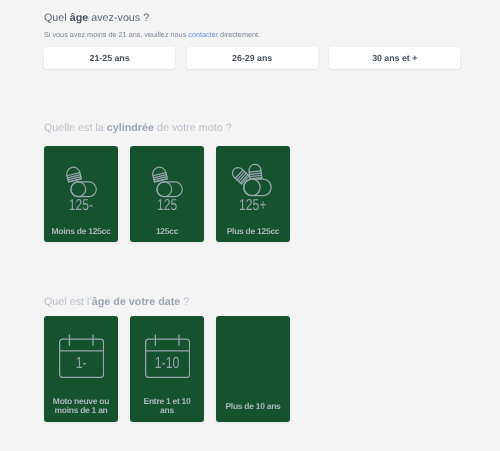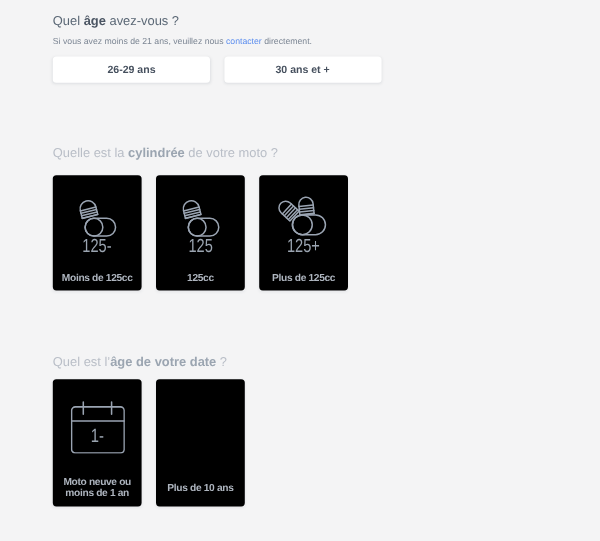--- a/index.html
+++ b/index.html
@@ -24,21 +24,21 @@
 
   .btn-row { display:flex; gap:11.4px; margin-top:8.5px; }
   .btn {
     width:131.2px; height:22.2px; background:#fff; border-radius:3px;
     box-shadow:0 1px 2.5px rgba(80,90,110,0.13);
     display:flex; align-items:center; justify-content:center;
     font-size:8.8px; font-weight:700; color:#46505e;
   }
   .card-row { display:flex; gap:12px; margin-top:12px; }
   .card {
-    width:74px; height:96.6px; background:#000000; border-radius:3px;
+    width:74px; height:96.6px; background:#14532d; border-radius:3px;
     box-shadow:0 1px 2.5px rgba(80,90,110,0.09);
     display:flex; flex-direction:column; align-items:center;
   }
 
   .card .ico { margin-top:18px; width:36px; height:28px; }
   .card .ico svg { display:block; }
   .card .ico.wide { width:44px; margin-left:-2px; }
   .card .ico.wide svg { margin-top:-2px; }
   .card .val { font-size:15.8px; font-weight:400; color:#9aa4b0; margin-top:6.5px; line-height:1; }
   .card .val span { display:inline-block; transform:scaleX(0.77); }
@@ -58,20 +58,21 @@
 <div class="page">
 
   <div class="section" id="s1" style="top:12px">
     <div class="q-title">
       <span>Quel </span><b>âge</b><span> avez-vous ?</span>
     </div>
     <div class="q-sub">
       <span>Si vous avez moins de 21 ans, veuillez nous </span><a href="#">contacter</a><span> directement.</span>
     </div>
     <div class="btn-row">
+      <div class="btn">21-25 ans</div>
       <div class="btn">26-29 ans</div>
       <div class="btn">30 ans et +</div>
     </div>
   </div>
 
   <div class="section dis sec2" id="s2" style="top:121.5px">
     <div class="q-title">
       <span>Quelle est la </span><b>cylindrée</b><span> de votre moto ?</span>
     </div>
     <div class="card-row">
@@ -155,20 +156,34 @@
               <path d="M21.2 1.4 V22.0"></path>
               <path d="M69.2 1.4 V22.0"></path>
             </svg>
             <span class="cal-val"><i>1-</i></span>
           </div>
         <div class="lbl">
             <span>Moto neuve ou moins de 1 an</span>
           </div>
       </div>
       <div class="card cal-card">
+        <div class="ico cal">
+            <svg width="45.2" height="44.5" viewBox="0 0 92 89" fill="none" stroke="#9aa4b2" stroke-width="2.6" stroke-linecap="round" stroke-linejoin="round">
+              <rect x="1.3" y="9.5" width="89.4" height="78.2" rx="6.5"></rect>
+              <path d="M1.3 33.6 H90.7"></path>
+              <path d="M21.2 1.4 V22.0"></path>
+              <path d="M69.2 1.4 V22.0"></path>
+            </svg>
+            <span class="cal-val"><i>1-10</i></span>
+          </div>
+        <div class="lbl">
+            <span>Entre 1 et 10 ans</span>
+          </div>
+      </div>
+      <div class="card cal-card">
         <div class="lbl">
             <span>Plus de 10 ans</span>
           </div>
       </div>
     </div>
   </div>
 
 </div>
 
 </body></html>

